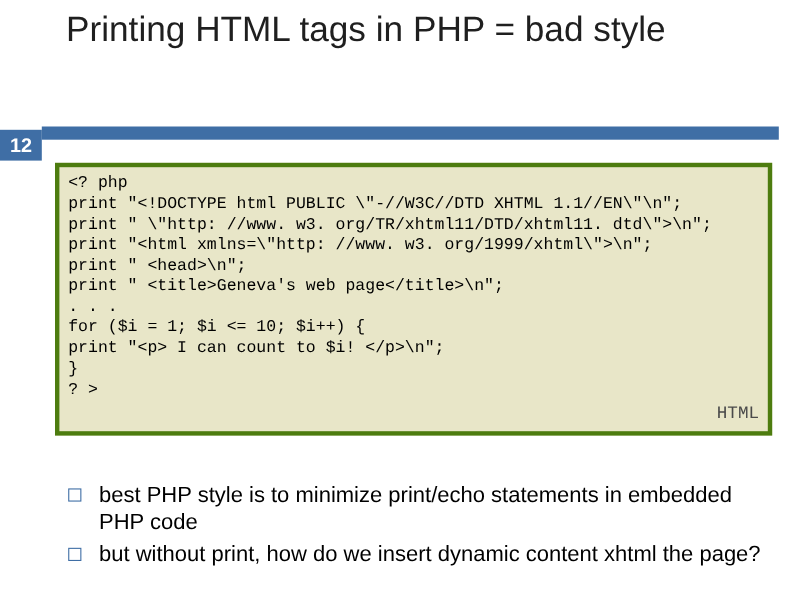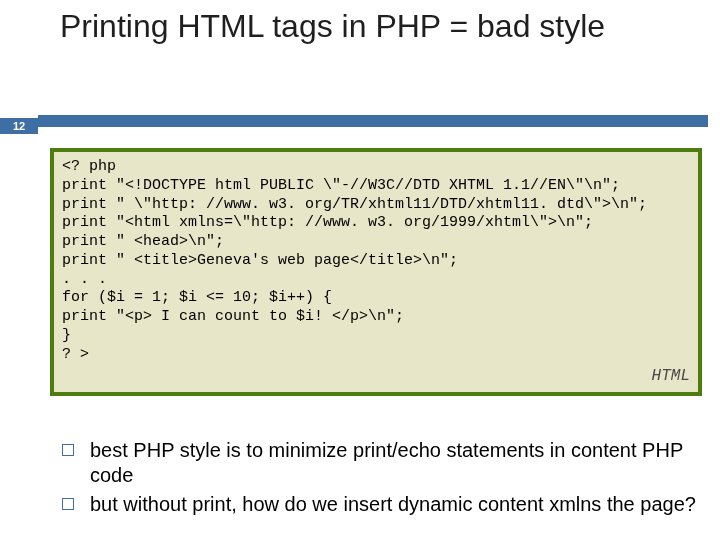--- a/index.html
+++ b/index.html
@@ -9,24 +9,24 @@
     background: #fff;
     font-family: Arial, Helvetica, sans-serif;
     position: relative;
     overflow: hidden;
   }
   .page-number {
     position: absolute;
     left: 0;
     top: 118px;
     width: 38px;
-    height: 16px;
+    height: 28px;
     background: #3f6ea5;
     color: #fff;
-    font-size: 11px;
+    font-size: 18px;
     display: flex;
     align-items: center;
     justify-content: center;
     font-weight: bold;
   }
   .title-wrap {
     position: absolute;
     left: 60px;
     top: 8px;
     right: 20px;
@@ -55,21 +55,20 @@
     padding: 6px 8px;
     font-family: "Courier New", monospace;
     font-size: 15px;
     line-height: 1.25;
     color: #000;
   }
   .code-line { white-space: pre-wrap; word-break: break-word; }
   .html-tag {
     display: block;
     text-align: right;
-    font-style: italic;
     color: #4a4a4a;
     font-size: 16px;
     margin-top: 2px;
   }
   .bullets {
     position: absolute;
     left: 62px;
     right: 20px;
     top: 438px;
   }
@@ -115,19 +114,19 @@
   <div class="code-line">for ($i = 1; $i &lt;= 10; $i++) {</div>
   <div class="code-line">print "&lt;p&gt; I can count to $i! &lt;/p&gt;\n";</div>
   <div class="code-line">}</div>
   <div class="code-line">? &gt;</div>
   <span class="html-tag">HTML</span>
 </div>
 
 <div class="bullets">
   <div class="bullet-row">
     <div class="bullet-icon"></div>
-    <div class="bullet-text">best PHP style is to minimize print/echo statements in content PHP code</div>
+    <div class="bullet-text">best PHP style is to minimize print/echo statements in embedded PHP code</div>
   </div>
   <div class="bullet-row">
     <div class="bullet-icon"></div>
-    <div class="bullet-text">but without print, how do we insert dynamic content xmlns the page?</div>
+    <div class="bullet-text">but without print, how do we insert dynamic content xhtml the page?</div>
   </div>
 </div>
 
 </body></html>

